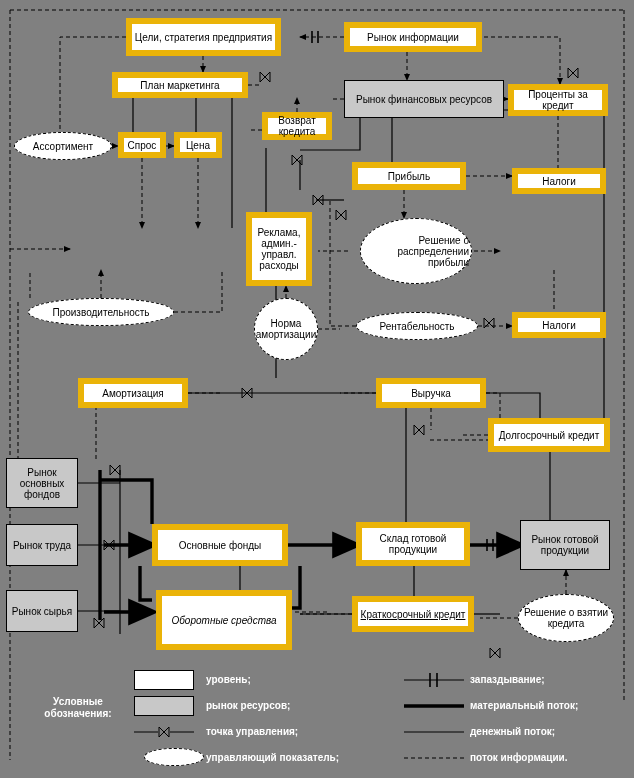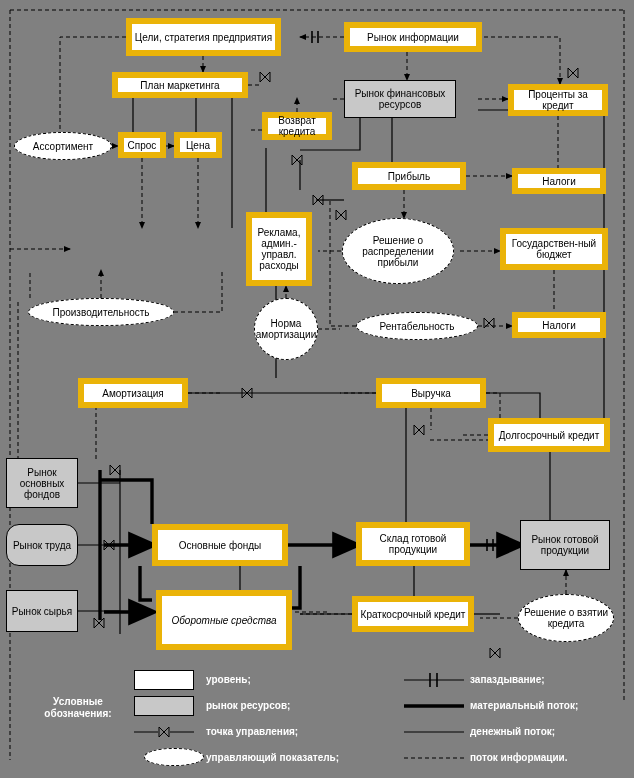--- a/index.html
+++ b/index.html
@@ -163,46 +163,45 @@
 
     <g stroke="#000" fill="none" stroke-width="1.6">
       <path d="M312,31 l0,12 M318,31 l0,12"></path>
       <path d="M487,539 l0,12 M493,539 l0,12"></path>
     </g>
   </svg>
 
   <div class="node lvl" style="left:126px;top:18px;width:155px;height:38px;">Цели, стратегия предприятия</div>
   <div class="node lvl" style="left:344px;top:22px;width:138px;height:30px;">Рынок информации</div>
   <div class="node lvl" style="left:112px;top:72px;width:136px;height:26px;">План маркетинга</div>
-  <div class="node res" style="left:344px;top:80px;width:112px;height:38px;">Рынок финансовых ресурсов</div>
+  <div class="node res" style="left:344px;top:80px;width:160px;height:38px;">Рынок финансовых ресурсов</div>
   <div class="node lvl" style="left:508px;top:84px;width:100px;height:32px;">Проценты за кредит</div>
   <div class="node ctrl" style="left:14px;top:132px;width:98px;height:28px;">Ассортимент</div>
   <div class="node lvl" style="left:118px;top:132px;width:48px;height:26px;">Спрос</div>
   <div class="node lvl" style="left:174px;top:132px;width:48px;height:26px;">Цена</div>
   <div class="node lvl" style="left:262px;top:112px;width:70px;height:28px;">Возврат кредита</div>
   <div class="node lvl" style="left:352px;top:162px;width:114px;height:28px;">Прибыль</div>
   <div class="node lvl" style="left:512px;top:168px;width:94px;height:26px;">Налоги</div>
   <div class="node lvl" style="left:246px;top:212px;width:66px;height:74px;">Реклама, админ.-управл. расходы</div>
-  <div class="node ctrl" style="left:342px;top:218px;width:112px;height:66px;">Решение о распределении прибыли</div>
-  <div class="node lvl" style="left:500px;top:228px;width:108px;height:42px;">Государствен-ный бюджет</div>
+  <div class="node ctrl" style="left:360px;top:218px;width:112px;height:66px;text-align:right;">Решение о распределении прибыли</div>
   <div class="node ctrl" style="left:28px;top:298px;width:146px;height:28px;">Производительность</div>
   <div class="node ctrl" style="left:254px;top:298px;width:64px;height:62px;">Норма амортизации</div>
   <div class="node ctrl" style="left:356px;top:312px;width:122px;height:28px;">Рентабельность</div>
   <div class="node lvl" style="left:512px;top:312px;width:94px;height:26px;">Налоги</div>
   <div class="node lvl" style="left:78px;top:378px;width:110px;height:30px;">Амортизация</div>
   <div class="node lvl" style="left:376px;top:378px;width:110px;height:30px;">Выручка</div>
   <div class="node lvl" style="left:488px;top:418px;width:122px;height:34px;">Долгосрочный кредит</div>
   <div class="node res" style="left:6px;top:458px;width:72px;height:50px;">Рынок основных фондов</div>
-  <div class="node res" style="left:6px;top:524px;width:72px;height:42px;border-radius:13px;">Рынок труда</div>
+  <div class="node res" style="left:6px;top:524px;width:72px;height:42px;">Рынок труда</div>
   <div class="node res" style="left:6px;top:590px;width:72px;height:42px;">Рынок сырья</div>
   <div class="node lvl" style="left:152px;top:524px;width:136px;height:42px;">Основные фонды</div>
   <div class="node lvl" style="left:356px;top:522px;width:114px;height:44px;">Склад готовой продукции</div>
   <div class="node res" style="left:520px;top:520px;width:90px;height:50px;">Рынок готовой продукции</div>
   <div class="node lvl" style="left:156px;top:590px;width:136px;height:60px;font-style:italic;">Оборотные средства</div>
-  <div class="node lvl" style="left:352px;top:596px;width:122px;height:36px;">Краткосрочный кредит</div>
+  <div class="node lvl" style="left:352px;top:596px;width:122px;height:36px;text-decoration:underline;">Краткосрочный кредит</div>
   <div class="node ctrl" style="left:518px;top:594px;width:96px;height:48px;">Решение о взятии кредита</div>
 
   <div class="legendbox">
     <div class="lg-label">Условные обозначения:</div>
 
     <div class="lg-swatch sw-lvl" style="left:120px;top:2px;width:60px;height:20px;"></div>
     <div class="lg-item" style="left:192px;top:6px;">уровень;</div>
 
     <div class="lg-swatch sw-res" style="left:120px;top:28px;width:60px;height:20px;"></div>
     <div class="lg-item" style="left:192px;top:32px;">рынок ресурсов;</div>

